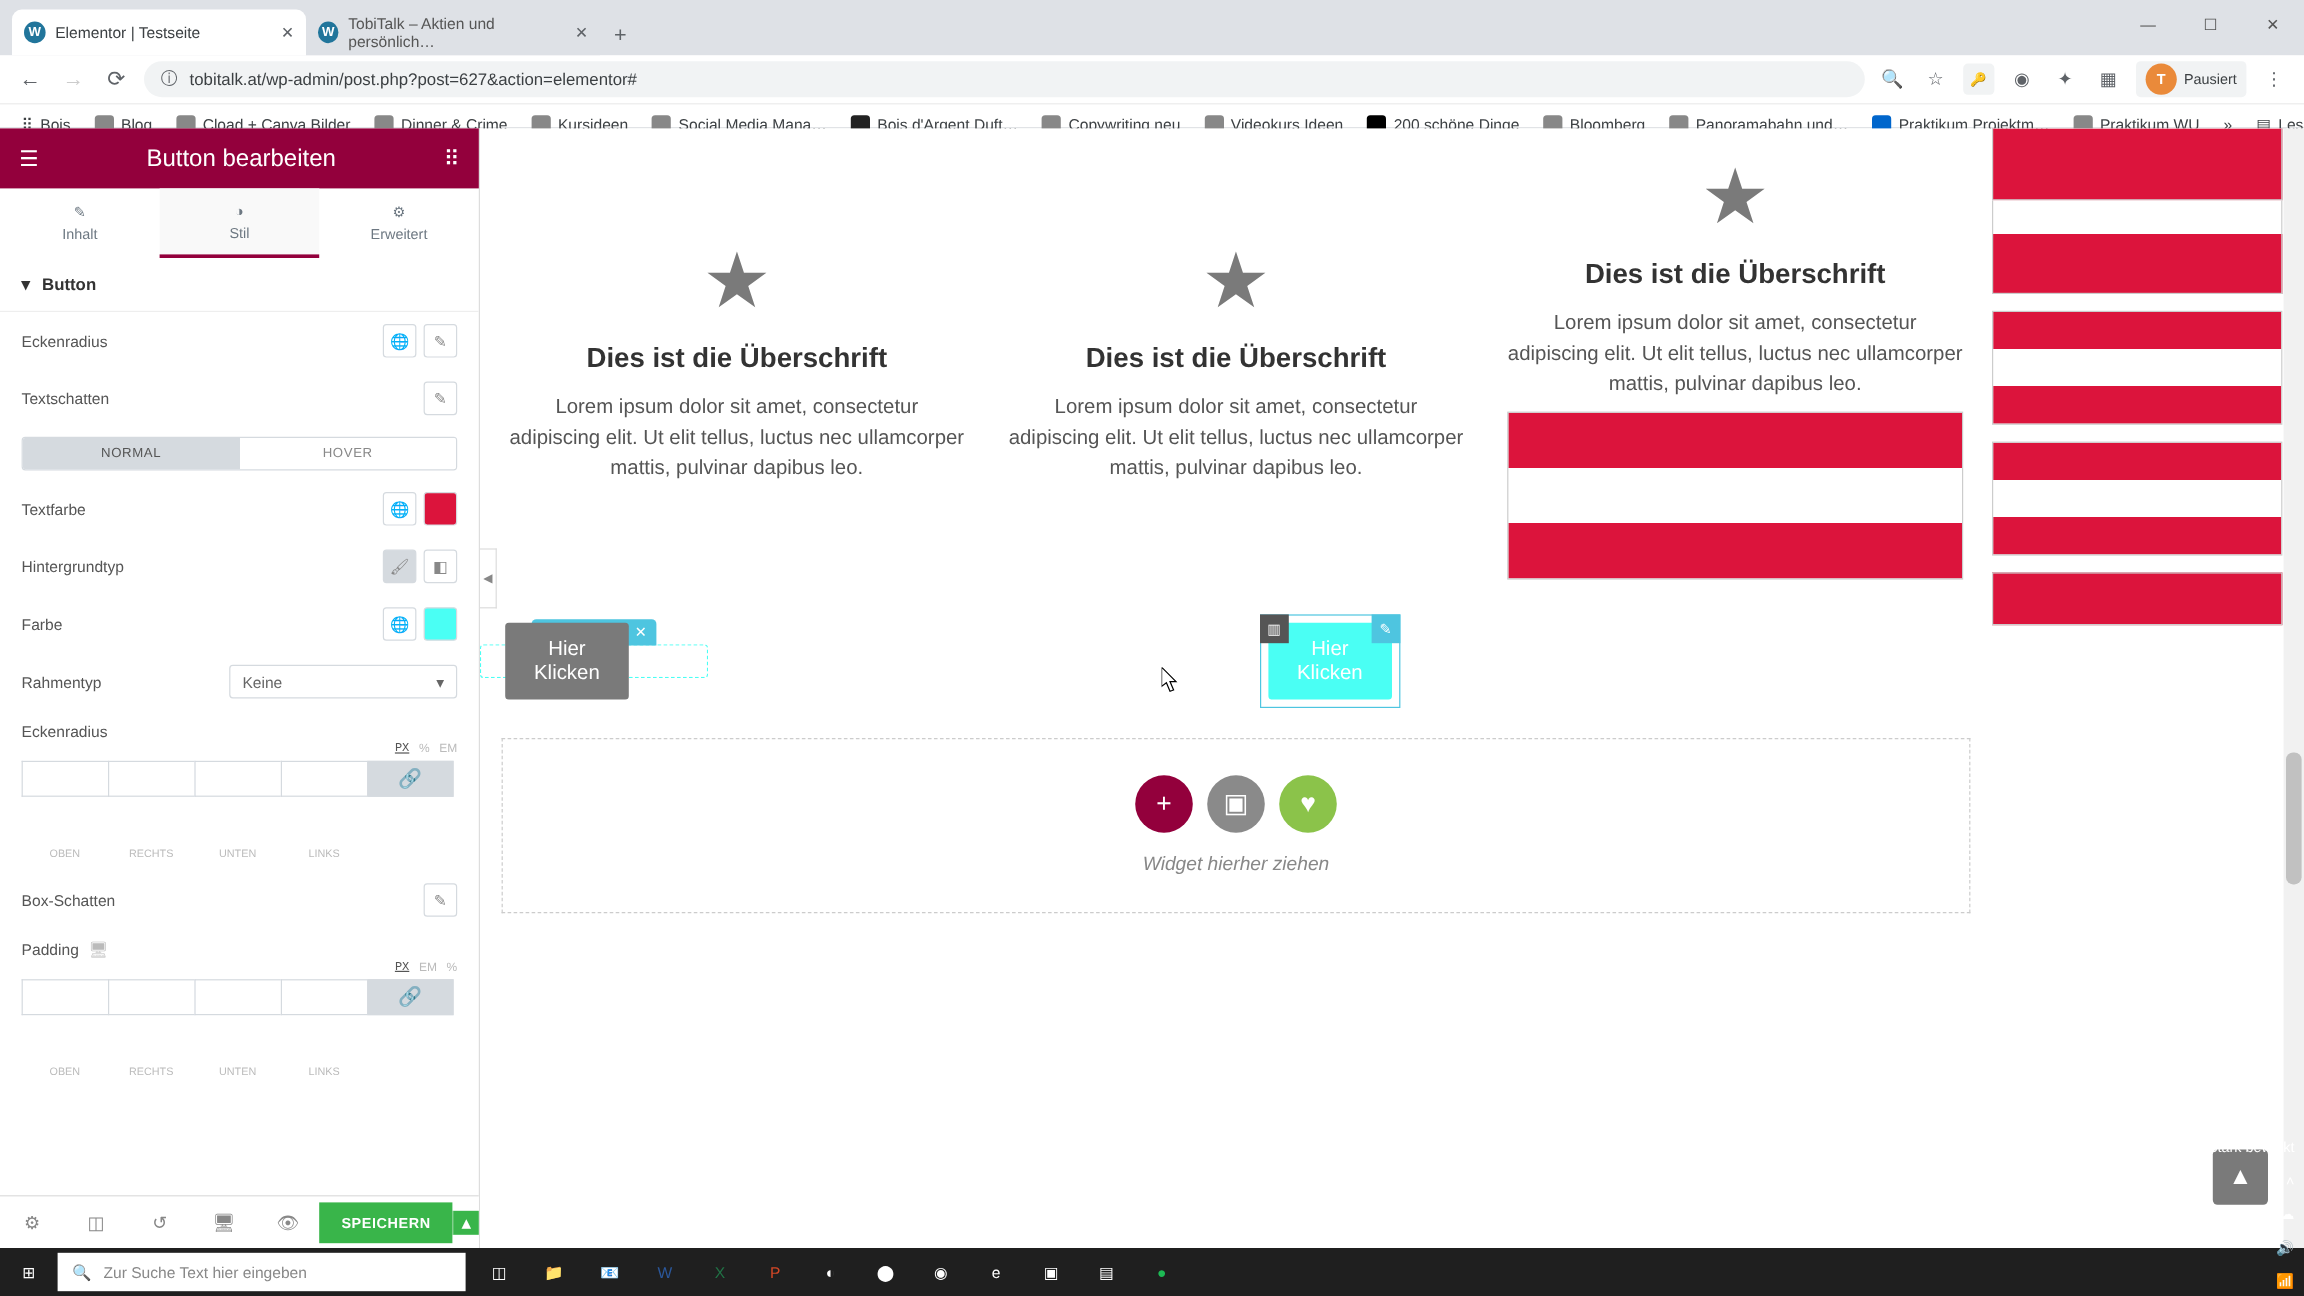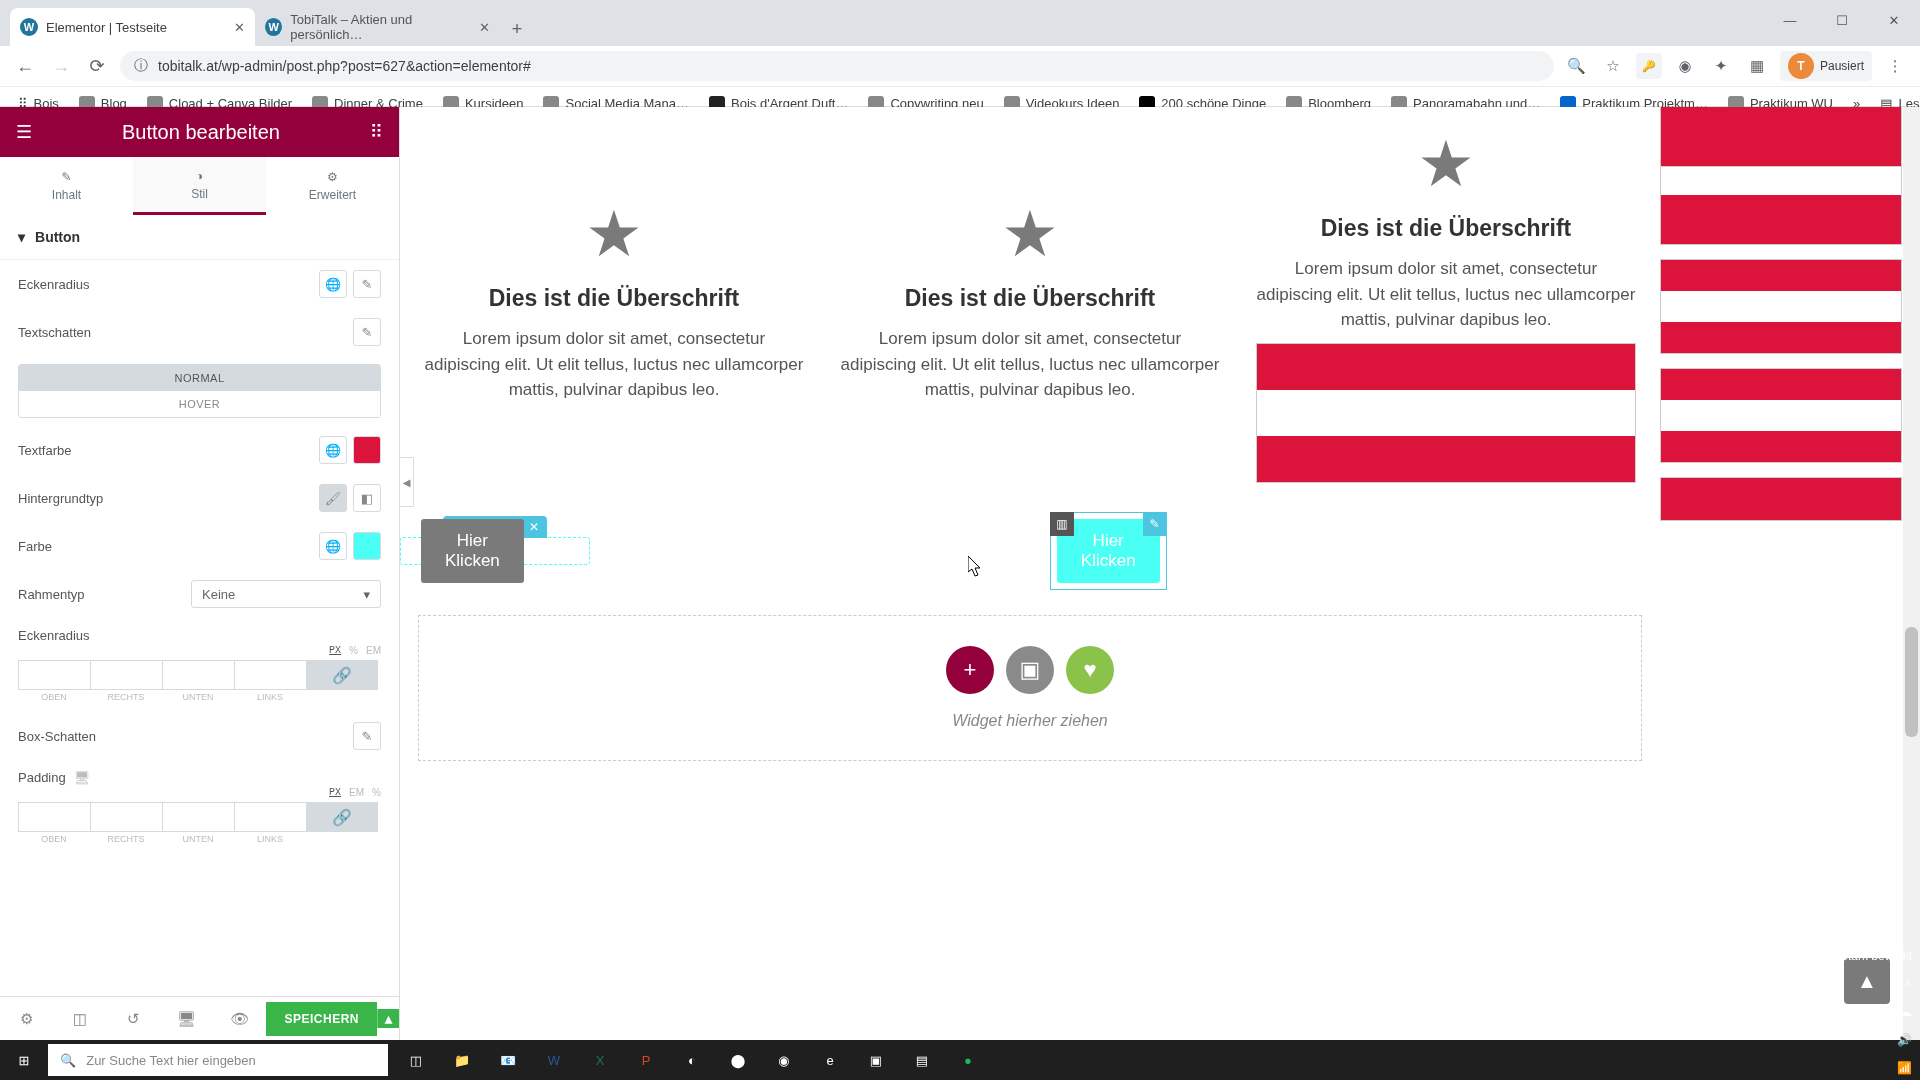--- a/index.html
+++ b/index.html
@@ -39,32 +39,32 @@
 .side-hdr .title { font-size:20px; }
 .e-tabs { display:flex; height:58px; }
 .e-tab { flex:1; display:flex; flex-direction:column; align-items:center; justify-content:center; font-size:12px; color:#6d7882; cursor:pointer; gap:4px; }
 .e-tab.active { color:#6d7882; border-bottom:3px solid #93003c; background:#f9f9f9; }
 .side-body { flex:1; overflow-y:auto; padding:0 0 20px 0; }
 .sect { padding:14px 18px; font-size:14px; font-weight:bold; color:#333; display:flex; align-items:center; gap:10px; border-bottom:1px solid #eee; }
 .ctrl { padding:10px 18px; display:flex; align-items:center; justify-content:space-between; font-size:13px; color:#555; }
 .ctrl .btns { display:flex; gap:6px; }
 .minibtn { width:28px; height:28px; border:1px solid #d5dadf; border-radius:3px; display:flex; align-items:center; justify-content:center; color:#888; font-size:13px; background:#fff; }
 .swatch { width:28px; height:28px; border:1px solid #d5dadf; border-radius:3px; }
-.state-tabs { display:flex; margin:8px 18px; border:1px solid #d5dadf; border-radius:3px; overflow:hidden;flex-direction:column; }
+.state-tabs { display:flex; margin:8px 18px; border:1px solid #d5dadf; border-radius:3px; overflow:hidden; }
 .state-tab { flex:1; text-align:center; padding:7px 0; font-size:11px; color:#888; background:#fff; letter-spacing:0.5px; }
 .state-tab.active { background:#d5dadf; color:#555; }
 .selwrap { display:flex; align-items:center; justify-content:space-between; padding:10px 18px; font-size:13px; color:#555; }
 .sel { width:190px; height:28px; border:1px solid #d5dadf; border-radius:3px; padding:0 10px; font-size:13px; color:#666; display:flex; align-items:center; justify-content:space-between; background:#fff; }
 .units { display:flex; gap:8px; font-size:10px; color:#bbb; padding:0 18px 4px; justify-content:flex-end; }
 .units .on { color:#555; text-decoration:underline;font-family:Liberation Mono, monospace; }
 .dim { display:flex; padding:0 18px; gap:0; }
 .dim input { width:72px; height:30px; border:1px solid #d5dadf; border-right:none; font-size:13px; text-align:center; }
 .dim .link { width:72px; height:30px; background:#d5dadf; display:flex; align-items:center; justify-content:center; color:#888; border:1px solid #d5dadf; }
 .dimlbl { display:flex; padding:2px 18px 10px; gap:0; font-size:9px; color:#bbb; }
-.dimlbl span { width:72px; text-align:center; }
+.dimlbl span { width:72px; text-align:center;margin-top:40px; }
 
 .side-ftr { height:44px; border-top:1px solid #ddd; display:flex; align-items:center; background:#fff; }
 .ftr-icn { flex:1; display:flex; align-items:center; justify-content:center; color:#888; font-size:15px; }
 .save { background:#39b54a; color:#fff; font-size:12px; font-weight:bold; padding:10px 18px; letter-spacing:0.5px; display:flex; align-items:center; }
 .save-dd { background:#39b54a; color:#fff; width:22px; display:flex; align-items:center; justify-content:center; border-left:1px solid rgba(255,255,255,0.3); }
 
 
 .canvas { flex:1; background:#fff; position:relative; overflow:hidden; }
 .collapse { position:absolute; left:0; top:350px; width:14px; height:50px; background:#fff; border:1px solid #ddd; border-left:none; display:flex; align-items:center; justify-content:center; color:#888; font-size:10px; }
 .cols { display:flex; padding:0 14px; gap:16px; }

